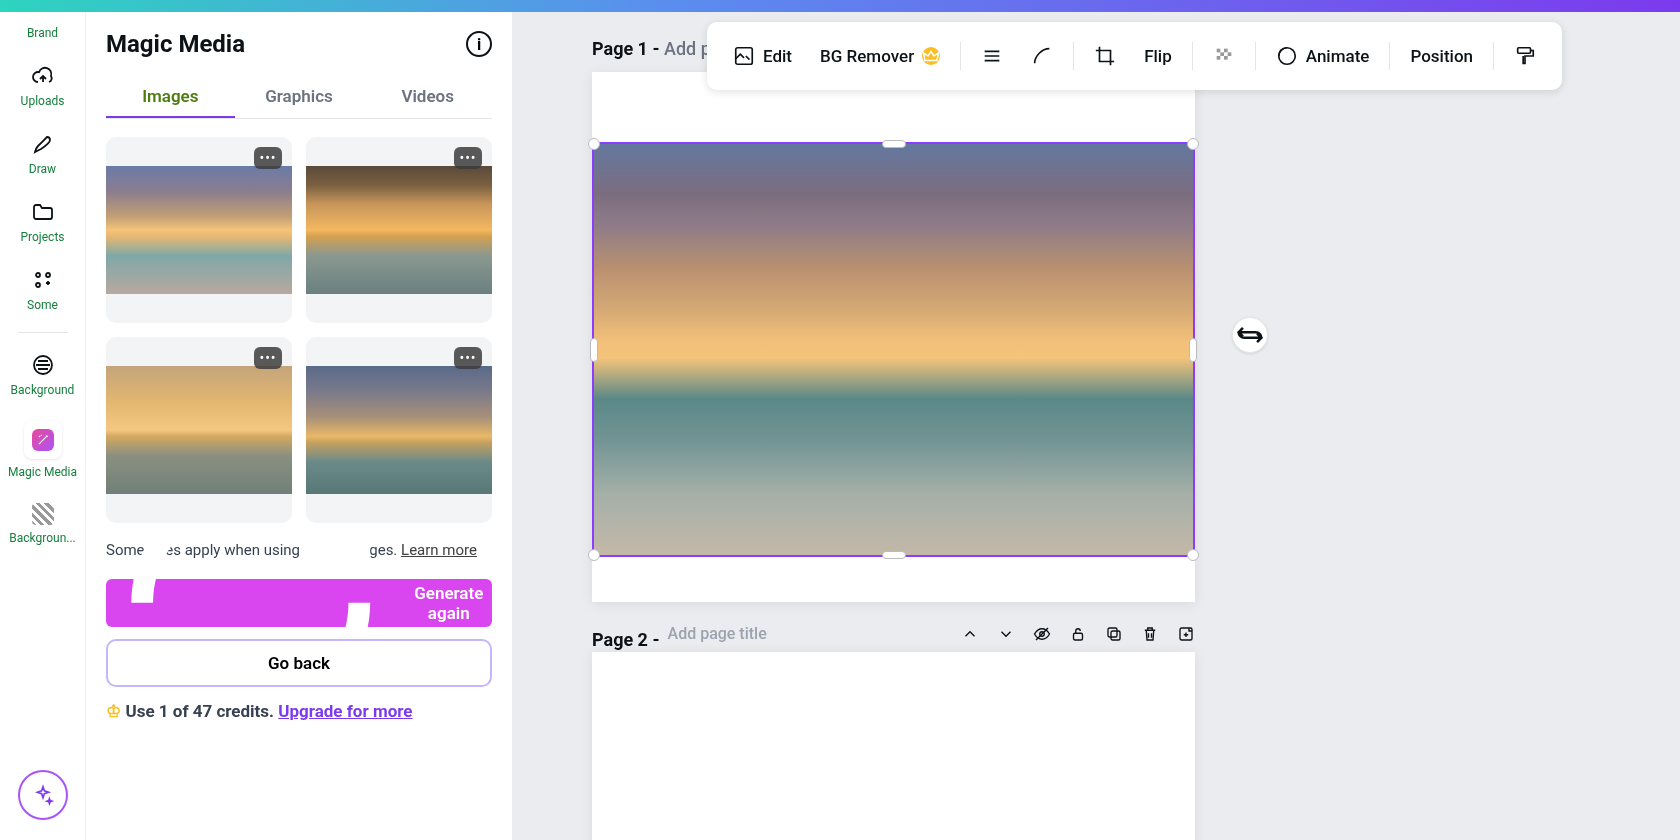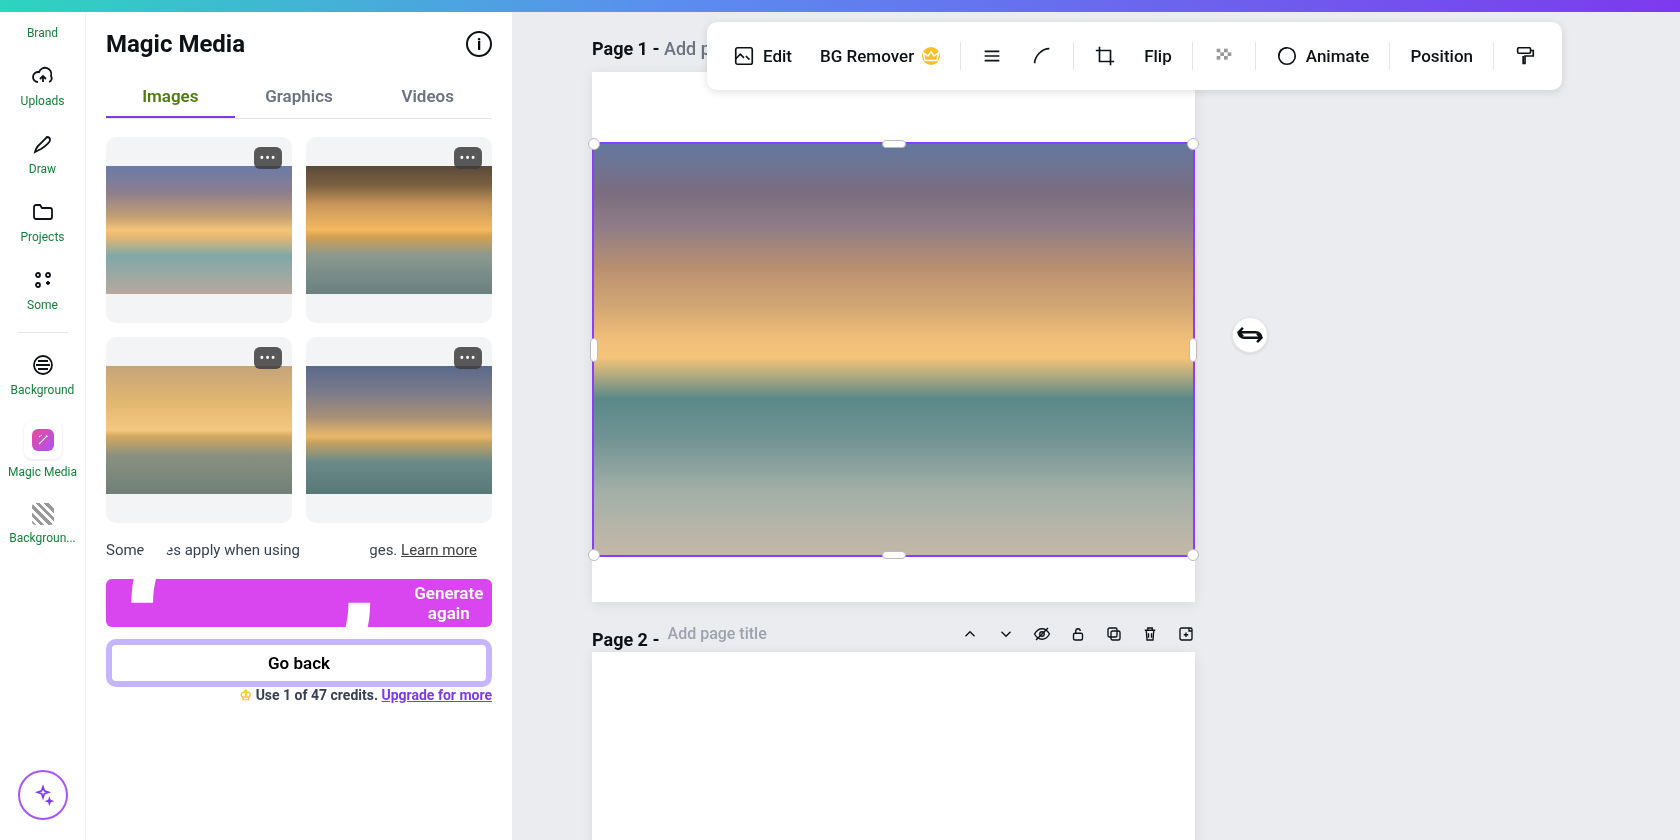--- a/index.html
+++ b/index.html
@@ -34,22 +34,22 @@
 .thumb { background:#f3f4f6; border-radius:10px; height:186px; position:relative; overflow:hidden; cursor:pointer; display:flex; align-items:center; justify-content:center; }
 .thumb .img { width:100%; height:128px; }
 .th1 { background: linear-gradient(to bottom, #6b7ba8 0%, #8b7d8f 20%, #c4a074 40%, #f4c47a 50%, #e8b872 55%, #7fa8a8 70%, #b8a8a0 100%); }
 .th2 { background: linear-gradient(to bottom, #5a4a3a 0%, #7a6040 15%, #c8965a 30%, #f4b860 50%, #d4a050 55%, #8a9890 70%, #6a8080 100%); }
 .th3 { background: linear-gradient(to bottom, #c4a47a 0%, #e4b870 30%, #f4c880 50%, #d4a860 55%, #8a9080 70%, #708078 100%); }
 .th4 { background: linear-gradient(to bottom, #5a6a8a 0%, #7a7a8a 20%, #a89078 40%, #e8b868 55%, #c4a060 60%, #6a8a8a 75%, #587878 100%); }
 .thumb .dots { position:absolute; top:10px; right:10px; background:rgba(60,60,60,0.85); color:#fff; border-radius:6px; width:28px; height:22px; display:flex; align-items:center; justify-content:center; font-size:14px; letter-spacing:1px; cursor:pointer; }
 .rules { font-size:15px; color:#374151; margin-bottom:20px; }
 .rules a { color:#404040; text-decoration:underline; cursor:pointer; }
 .gen-btn { background:#d946ef; color:#fff; border:none; border-radius:6px; height:48px; font-size:17px; font-weight:600; display:flex; align-items:center; justify-content:center; gap:10px; cursor:pointer; margin-bottom:12px; }
-.back-btn { background:#fff; border:6px solid #c4b5fd; border-radius:10px; height:48px; font-size:17px; font-weight:600; cursor:pointer; }
-.credits { text-align:right; font-size:14px; color:#374151; font-weight:700; }
+.back-btn { background:#fff; border:2px solid #c4b5fd; border-radius:10px; height:48px; font-size:17px; font-weight:600; cursor:pointer; }
+.credits { text-align:left; font-size:17px; color:#374151; margin-top:14px; font-weight:700; }
 .credits a { color:#7c3aed; text-decoration:underline; cursor:pointer; }
 
 
 .canvas-area { flex:1; background:#ebecf0; position:relative; overflow:hidden; }
 .toolbar { position:absolute; top:10px; left:195px; background:#fff; border-radius:10px; height:68px; box-shadow:0 2px 8px rgba(0,0,0,0.12); display:flex; align-items:center; padding:0 14px; gap:4px; z-index:10; }
 .tbtn { display:flex; align-items:center; gap:8px; padding:6px 12px; font-size:17px; font-weight:500; color:#0d1216; cursor:pointer; border-radius:6px; }
 .tbtn svg { width:22px; height:22px; }
 .tsep { width:1px; height:28px; background:#e5e5e5; margin:0 4px; }
 .crown { width:18px; height:18px; background:#fbbf24; border-radius:50%; display:inline-flex; align-items:center; justify-content:center; }
 

